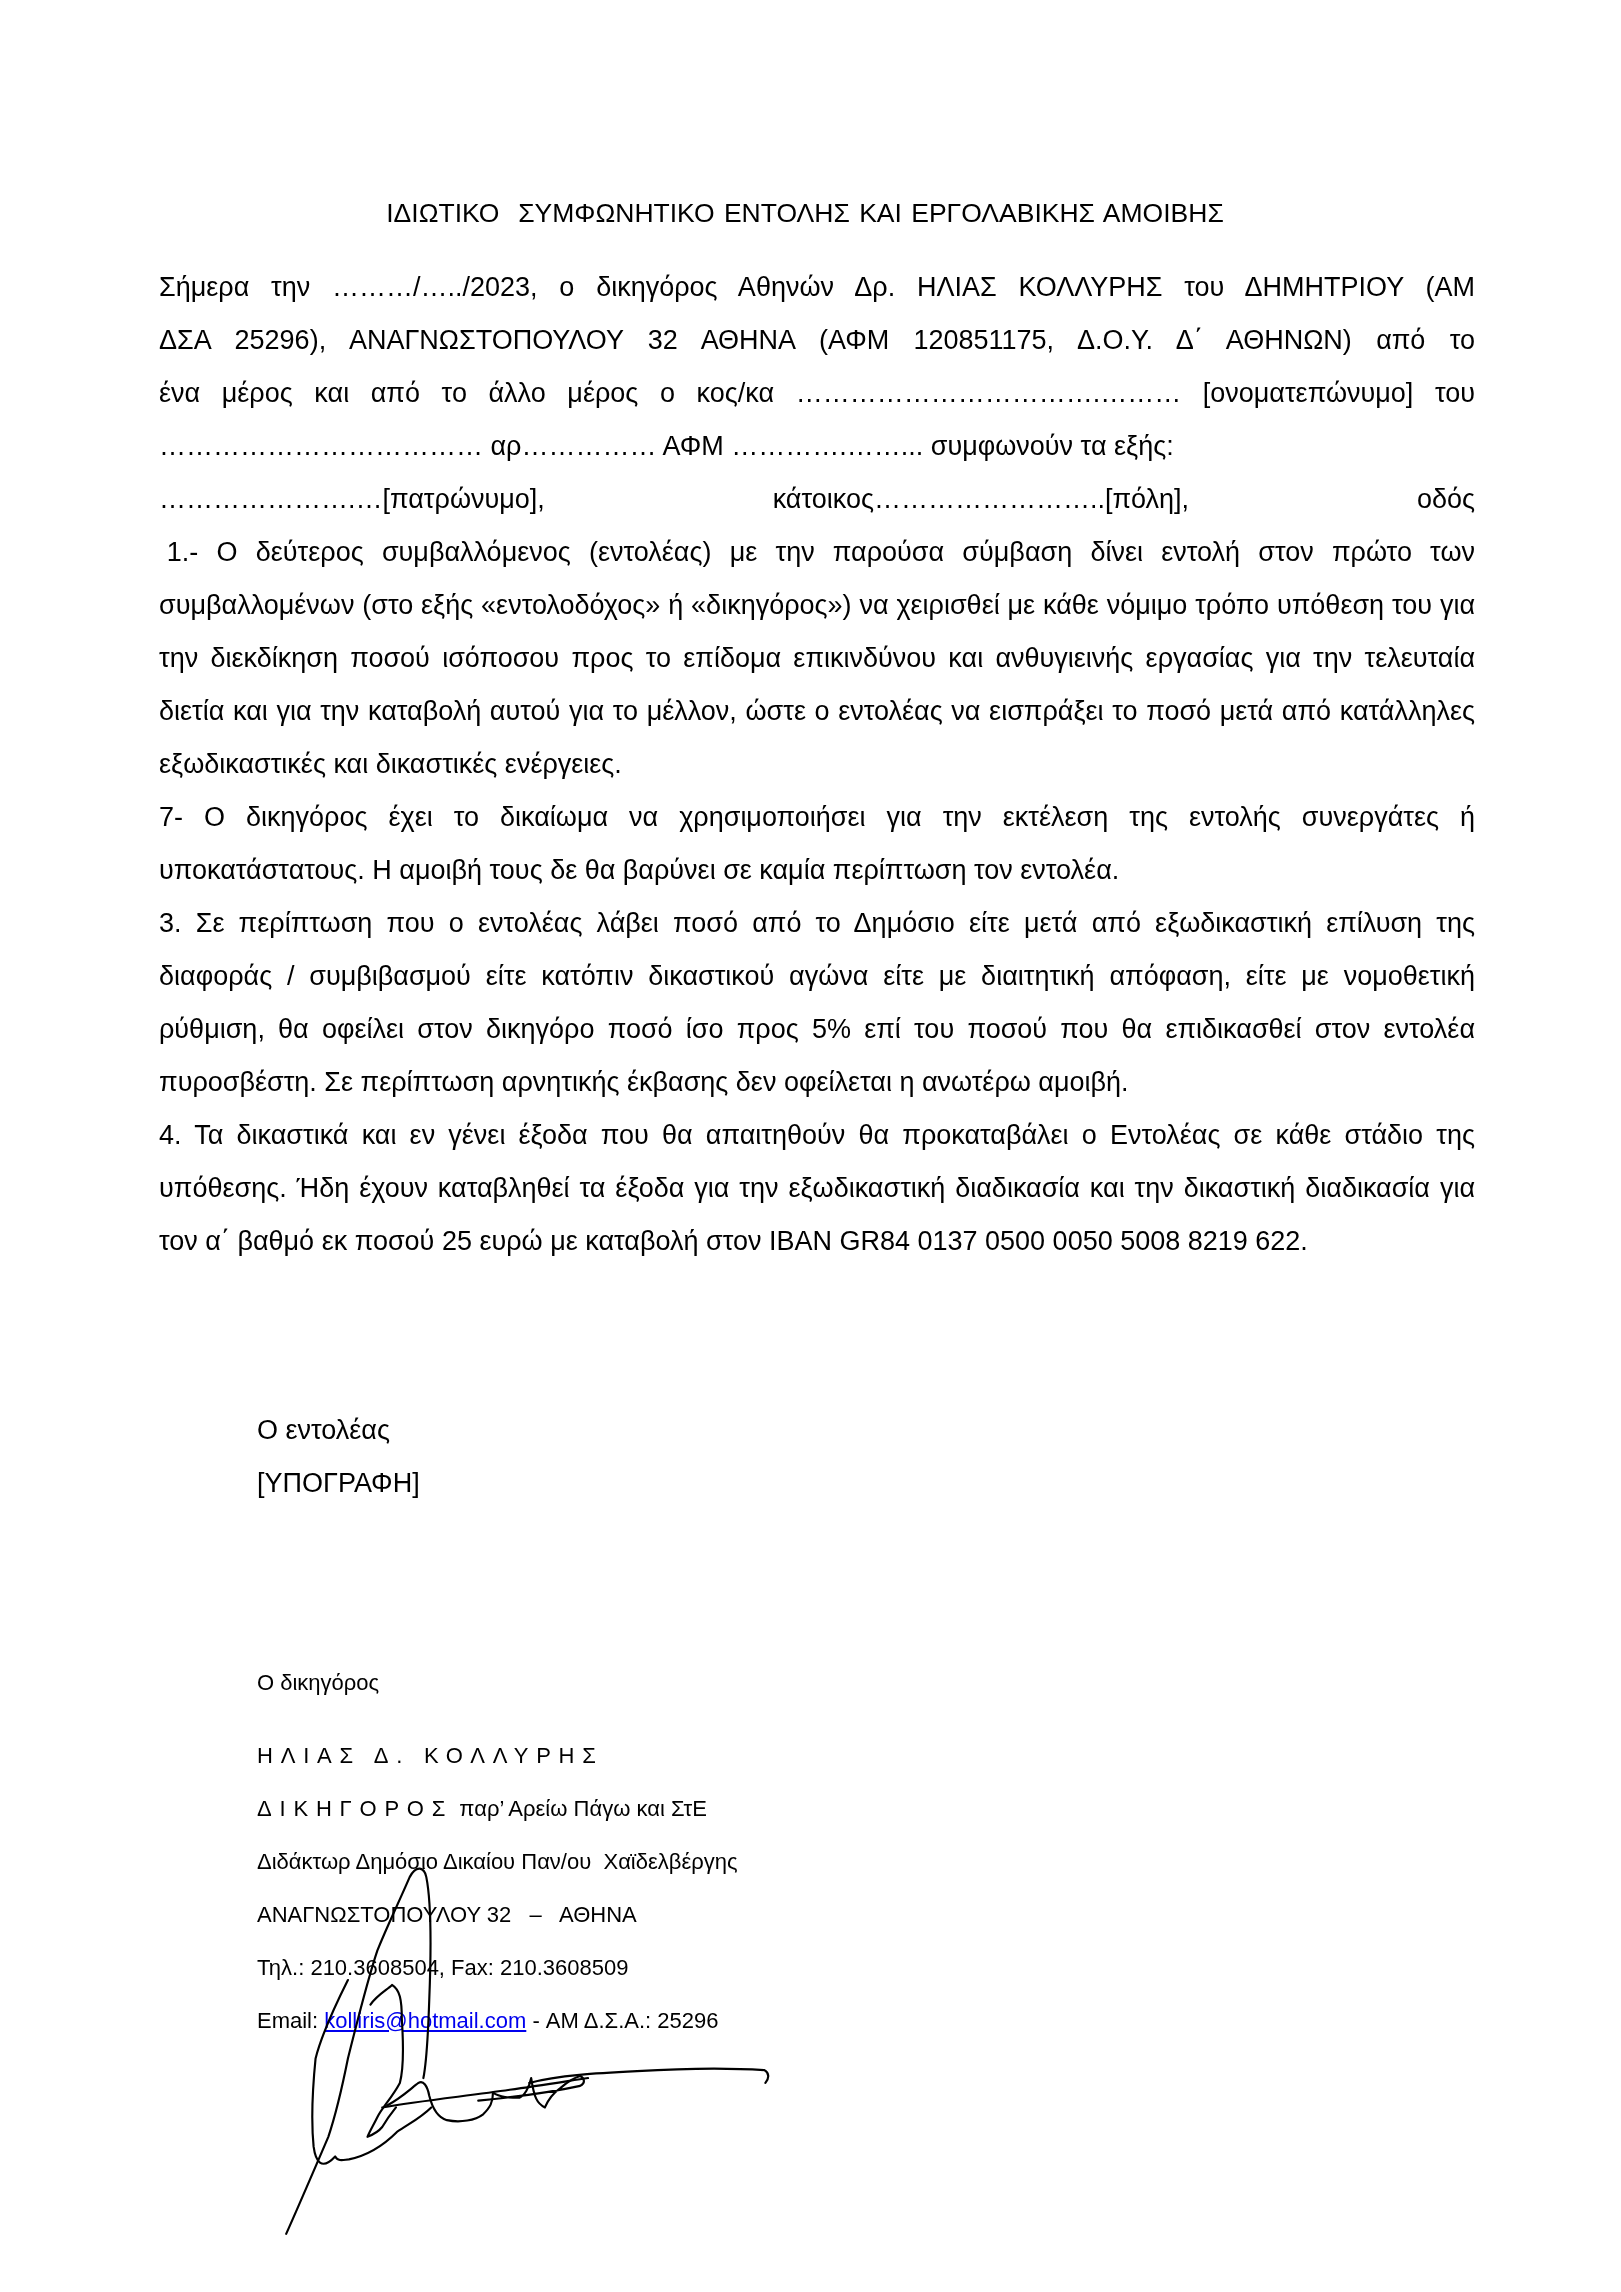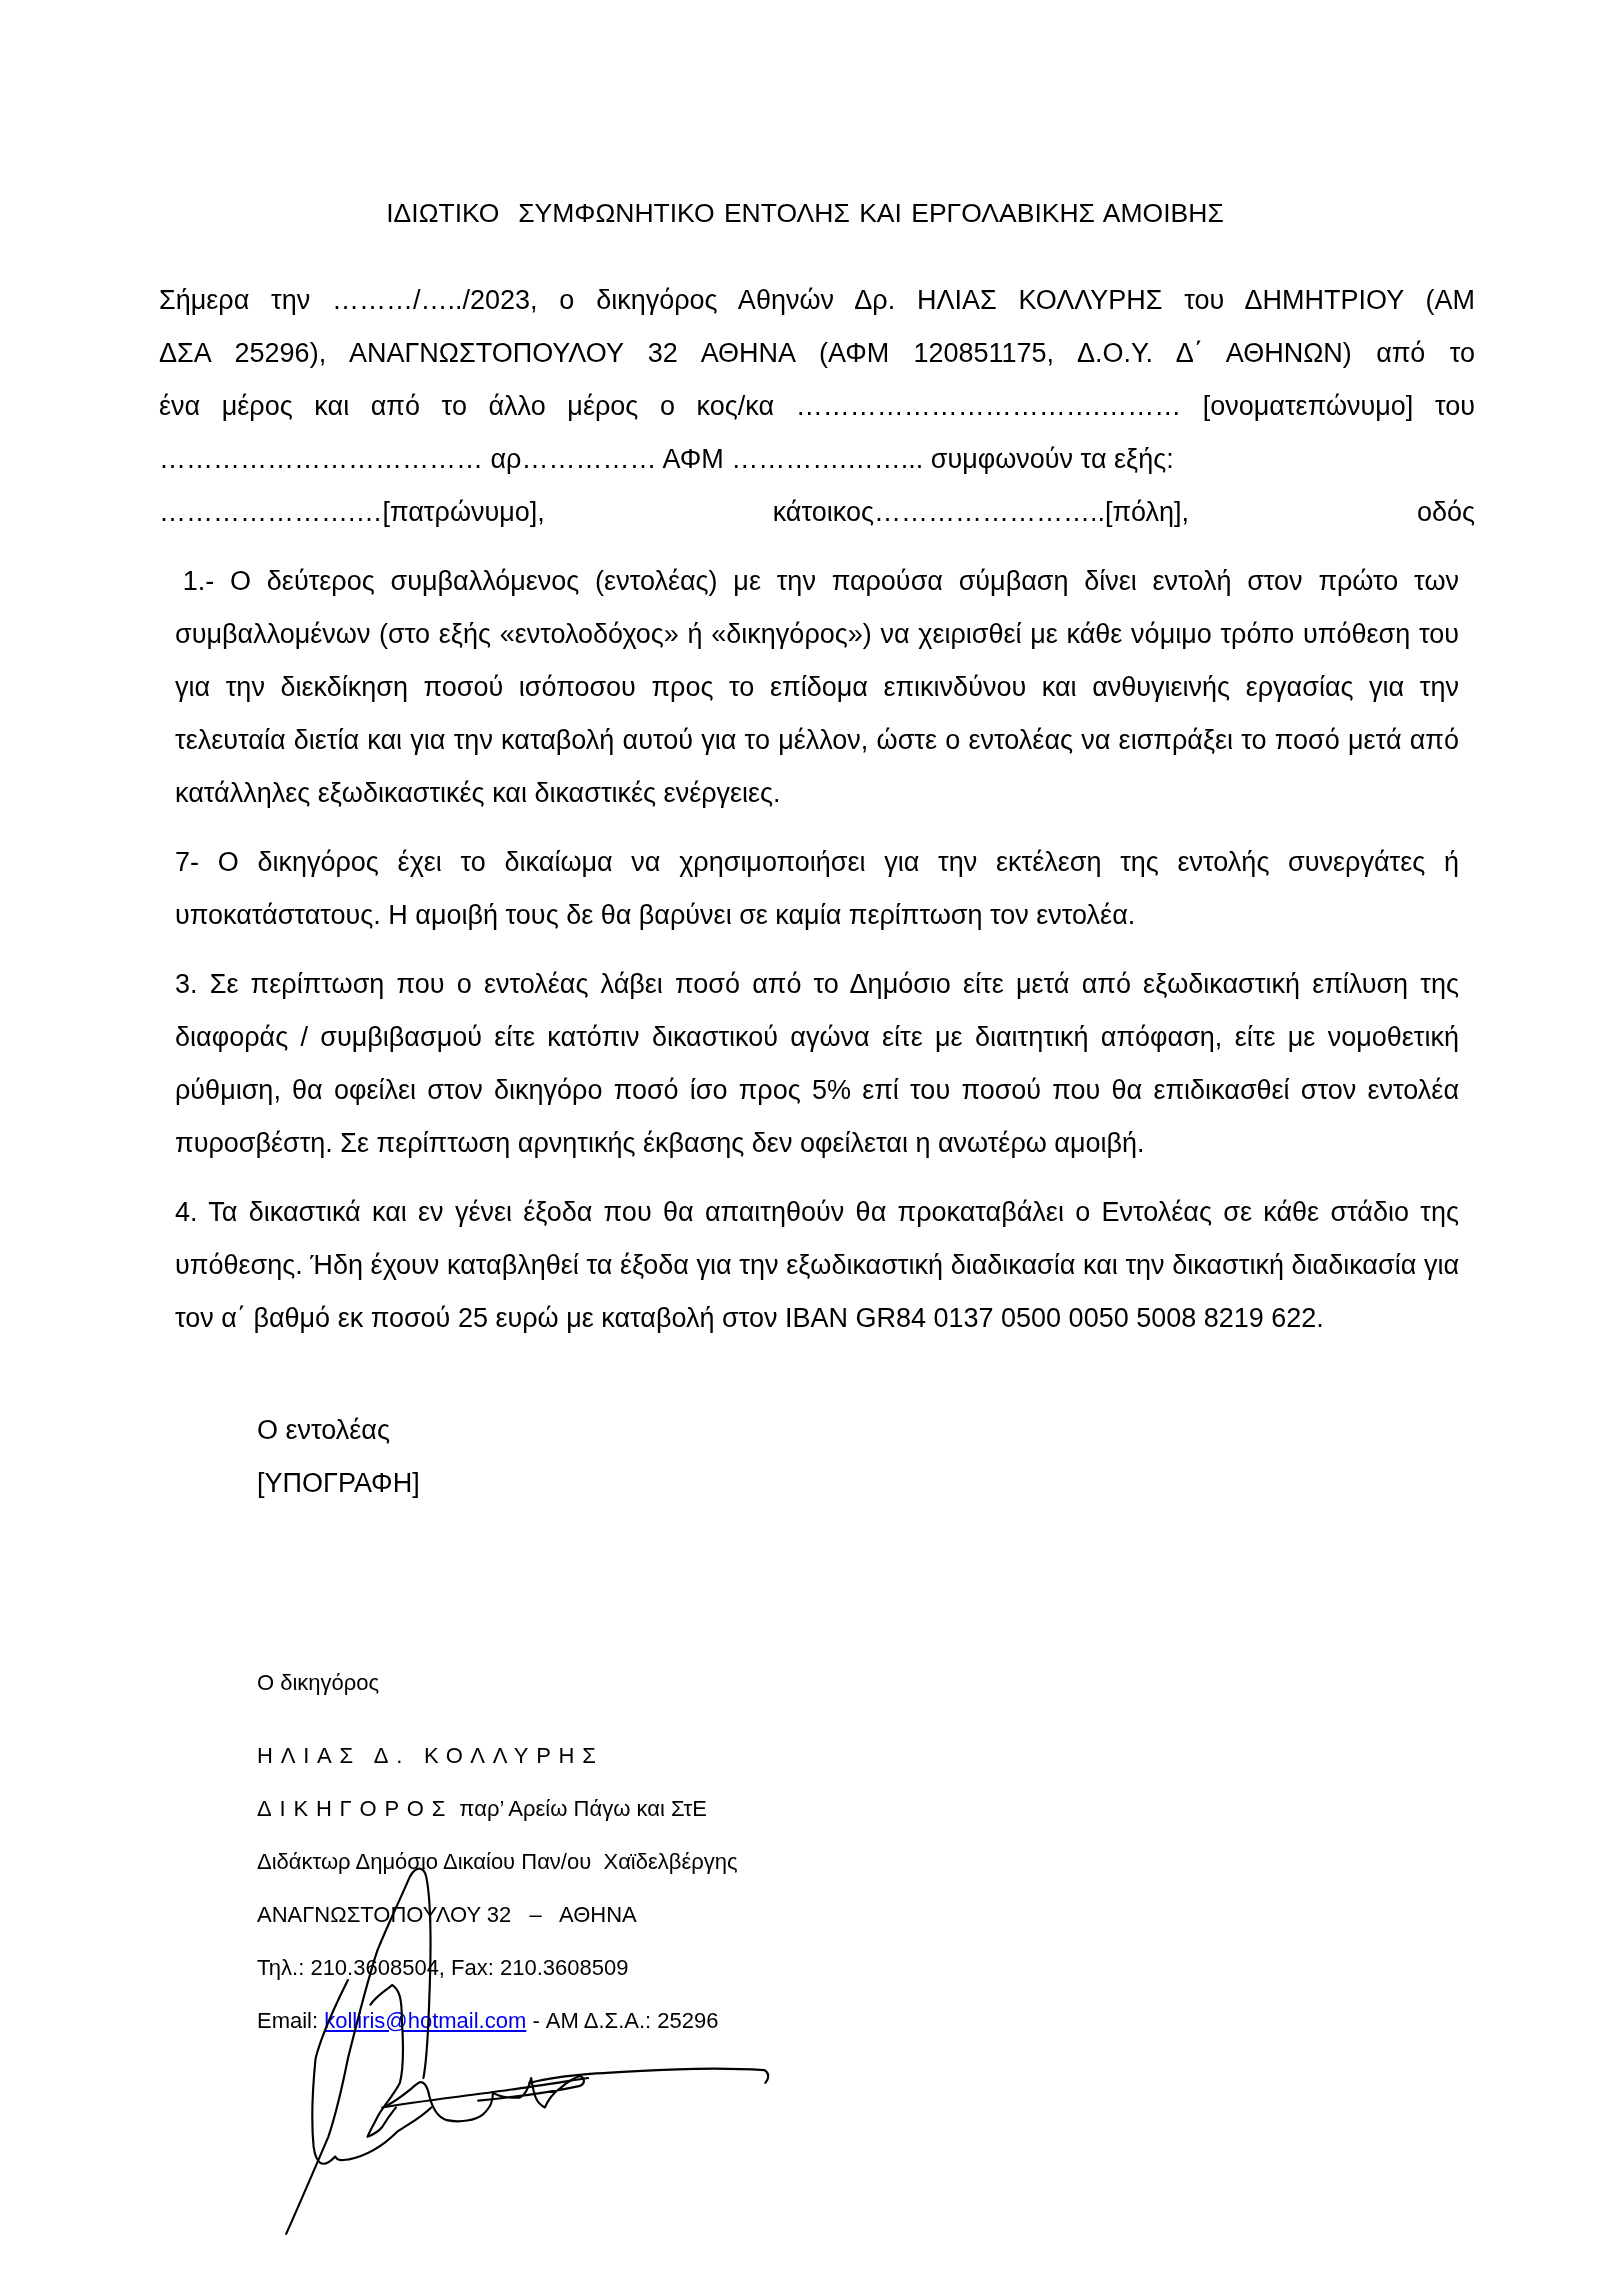--- a/index.html
+++ b/index.html
@@ -30,26 +30,26 @@
       text-align: center;
       font-size: 26.5px;
       letter-spacing: 0px;
       word-spacing: 2px;
       white-space: pre;
     }
     .body-text {
       position: absolute;
       left: 159px;
       width: 1316px;
-      top: 274px;
+      top: 261px;
       font-size: 27px;
       line-height: 53px;
     }
     .body-text p {
-      margin: 16px;
+      margin: 0;
       text-align: justify;
       text-align-last: left;
     }
     .intro .line {
       display: block;
       text-align: justify;
       text-align-last: justify;
       white-space: nowrap;
     }
     .intro .line.flex {

